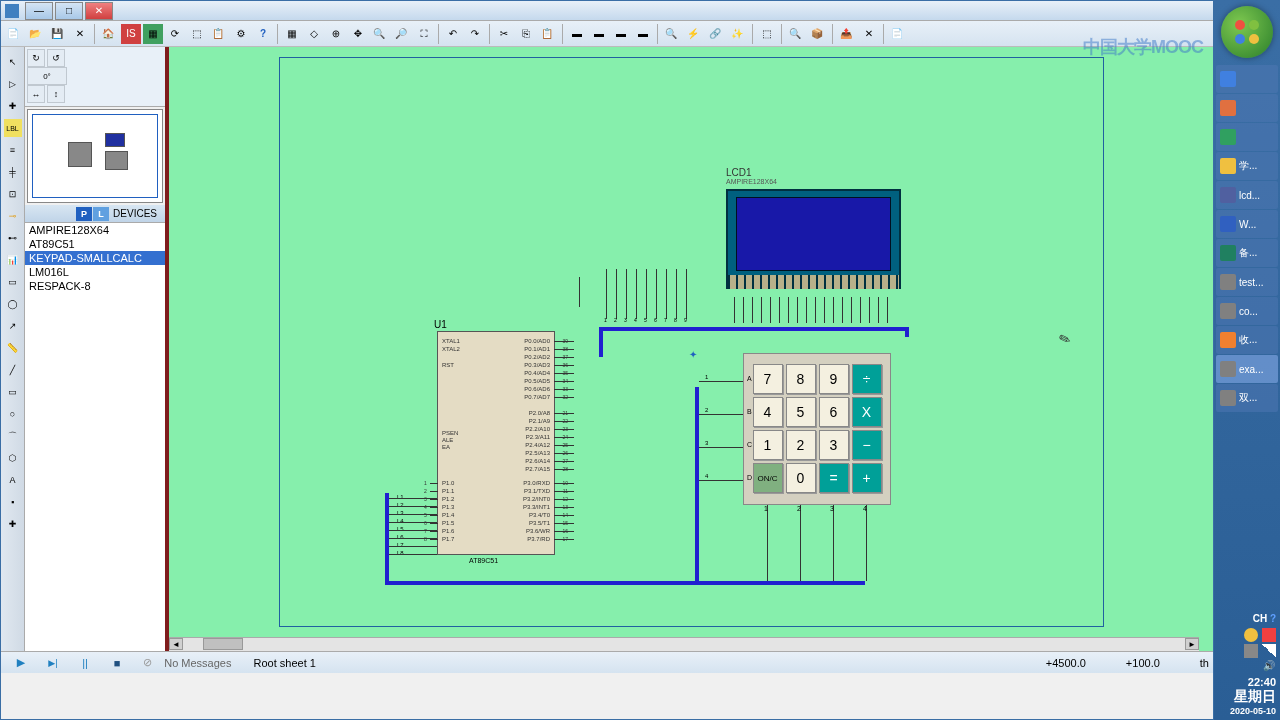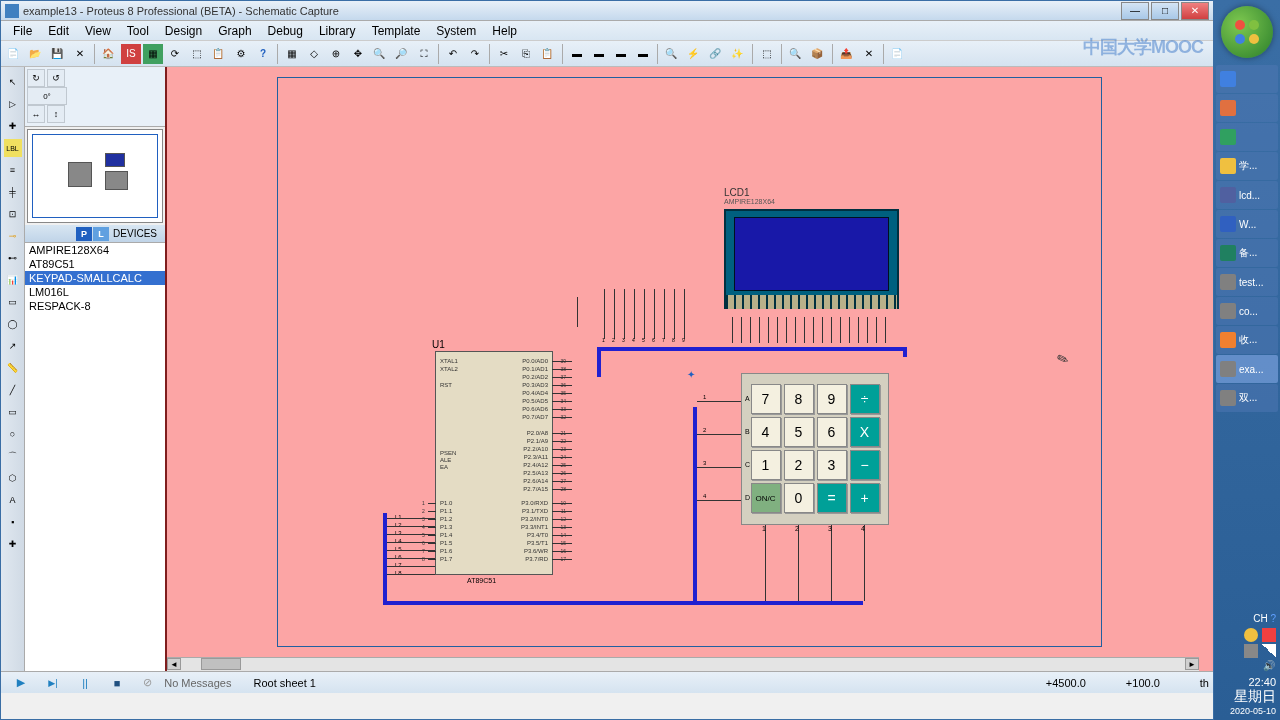--- a/index.html
+++ b/index.html
@@ -33,34 +33,34 @@
 .ov-frame { position: absolute; left: 4px; top: 4px; right: 4px; bottom: 4px; border: 1px solid #2060c0; }
 .ov-content { position:absolute; left:30%; top:25%; width:50%; height:50%; }
 .ov-block { position:absolute; background:#888; border:1px solid #555; }
 .dev-header { height: 18px; background: linear-gradient(#d8e6f2,#c0d4e8); display: flex; align-items: center; font-size: 10px; padding: 0 2px; border-bottom:1px solid #aaa; justify-content:flex-end;}
 .dev-p { width: 16px; height: 14px; background: #2060c0; color: #fff; display:flex;align-items:center;justify-content:center;font-size:9px; margin-right:1px; font-weight:bold;}
 .dev-l { width: 16px; height: 14px; background: #60a0e0; color: #fff; display:flex;align-items:center;justify-content:center;font-size:9px; margin-right:4px;font-weight:bold;}
 .dev-title { flex: 0 0 auto; margin-right:6px;}
 .dev-list { flex: 1; background: #fff; font-size: 11px; overflow: auto; }
 .dev-item { padding: 1px 4px; cursor: pointer; }
 .dev-item.sel { background: #3470d0; color: #fff; }
-.canvas-area { flex: 1; background: #fca5a5; position: relative; overflow: hidden; border-left:2px solid #7f1d1d;}
+.canvas-area { flex: 1; background: #86efac; position: relative; overflow: hidden; border-left:4px solid #7f1d1d;}
 .dotgrid { position:absolute; inset:0; background-image: radial-gradient(circle, #999 0.5px, transparent 0.5px); background-size: 8px 8px; }
 .sheet-frame { position:absolute; left:110px; top:10px; width:825px; height:570px; border:1px solid #2060a0;}
 .status { height: 22px; background: linear-gradient(#e8f0f8,#d5e3f0); display: flex; align-items: center; font-size: 11px; border-top: 1px solid #aaa; padding: 0 4px; }
 .play-btn { width: 24px; height: 18px; margin: 0 4px; display:flex;align-items:center;justify-content:center; cursor:pointer;}
 .status-msg { margin: 0 12px; color: #666; }
 .status-sheet { margin-left: 10px; }
 .status-right { margin-left: auto; display:flex; gap:40px; font-size:11px;}
 .sidebar-right { position: absolute; right: 0; top: 0; width: 66px; height: 720px; background: linear-gradient(#3a6ea5,#2a5e95); display: flex; flex-direction: column; }
 .start-orb { width: 52px; height: 52px; border-radius: 50%; background: radial-gradient(circle at 35% 35%, #7ec850, #2a7e2a); margin: 6px auto; box-shadow: 0 0 6px rgba(0,0,0,0.4); display:flex;align-items:center;justify-content:center;}
 .tb-item { height: 28px; margin: 1px 2px; background: rgba(80,120,180,0.5); display: flex; align-items: center; padding: 0 4px; font-size: 10px; color: #fff; cursor: pointer; border-radius:2px;}
 .tb-item.sel { background: rgba(120,160,220,0.7); }
 .tb-ico { width: 16px; height: 16px; background: #fff; margin-right: 3px; border-radius:2px;}
-.tray { margin-top: auto; padding: 4px; color: #fff; font-size: 10px; text-align: right; }
+.tray { margin-top: auto; padding: 4px; color: #fff; font-size: 10px; text-align: right; font-weight: bold; }
 .tray-row { display:flex; justify-content:flex-end; gap:4px; margin-bottom:2px;}
 .tray-ico { width:14px; height:14px; }
 
 .comp { position:absolute; }
 .lcd { left:557px; top:120px; width:175px; height:130px; }
 .lcd-label { font-size:10px; color:#333;}
 .lcd-sub { font-size:7px; color:#555;}
 .lcd-body { width:175px; height:100px; background:#00607f; border:2px solid #003040; margin-top:4px;}
 .lcd-screen { width:155px; height:74px; background:#1818a8; margin:6px auto; border:1px solid #001020;}
 .lcd-pins { height:14px; background: repeating-linear-gradient(90deg,#003040 0,#003040 2px,#b8b08a 2px,#b8b08a 8px); margin-top:-2px;}
@@ -88,41 +88,27 @@
 .wire-v { position:absolute; width:1px; background:#333;}
 .wire-h { position:absolute; height:1px; background:#333;}
 </style>
 </head>
 <body>
 
 <div class="main-window">
 
   <div class="titlebar">
     <div class="titlebar-icon"></div>
-    <div class="titlebar-text">example13 - Proteus 8 Professional (BETA) - Schematic Capture</div>
     <div class="win-btns">
       <div class="win-btn win-min">—</div>
       <div class="win-btn win-max">□</div>
       <div class="win-btn win-close">✕</div>
     </div>
   </div>
 
-  <div class="menubar" id="menubar">
-      <div class="menu-item">File</div>
-      <div class="menu-item">Edit</div>
-      <div class="menu-item">View</div>
-      <div class="menu-item">Tool</div>
-      <div class="menu-item">Design</div>
-      <div class="menu-item">Graph</div>
-      <div class="menu-item">Debug</div>
-      <div class="menu-item">Library</div>
-      <div class="menu-item">Template</div>
-      <div class="menu-item">System</div>
-      <div class="menu-item">Help</div>
-    </div>
 
   <div class="toolbar-row">
     <div class="tb-btn">📄</div>
     <div class="tb-btn">📂</div>
     <div class="tb-btn">💾</div>
     <div class="tb-btn">✕</div>
     <div class="tb-sep"></div>
     <div class="tb-btn">🏠</div>
     <div class="tb-btn" style="background:#d04040;color:#fff">IS</div>
     <div class="tb-btn" style="background:#40a060">▦</div>

